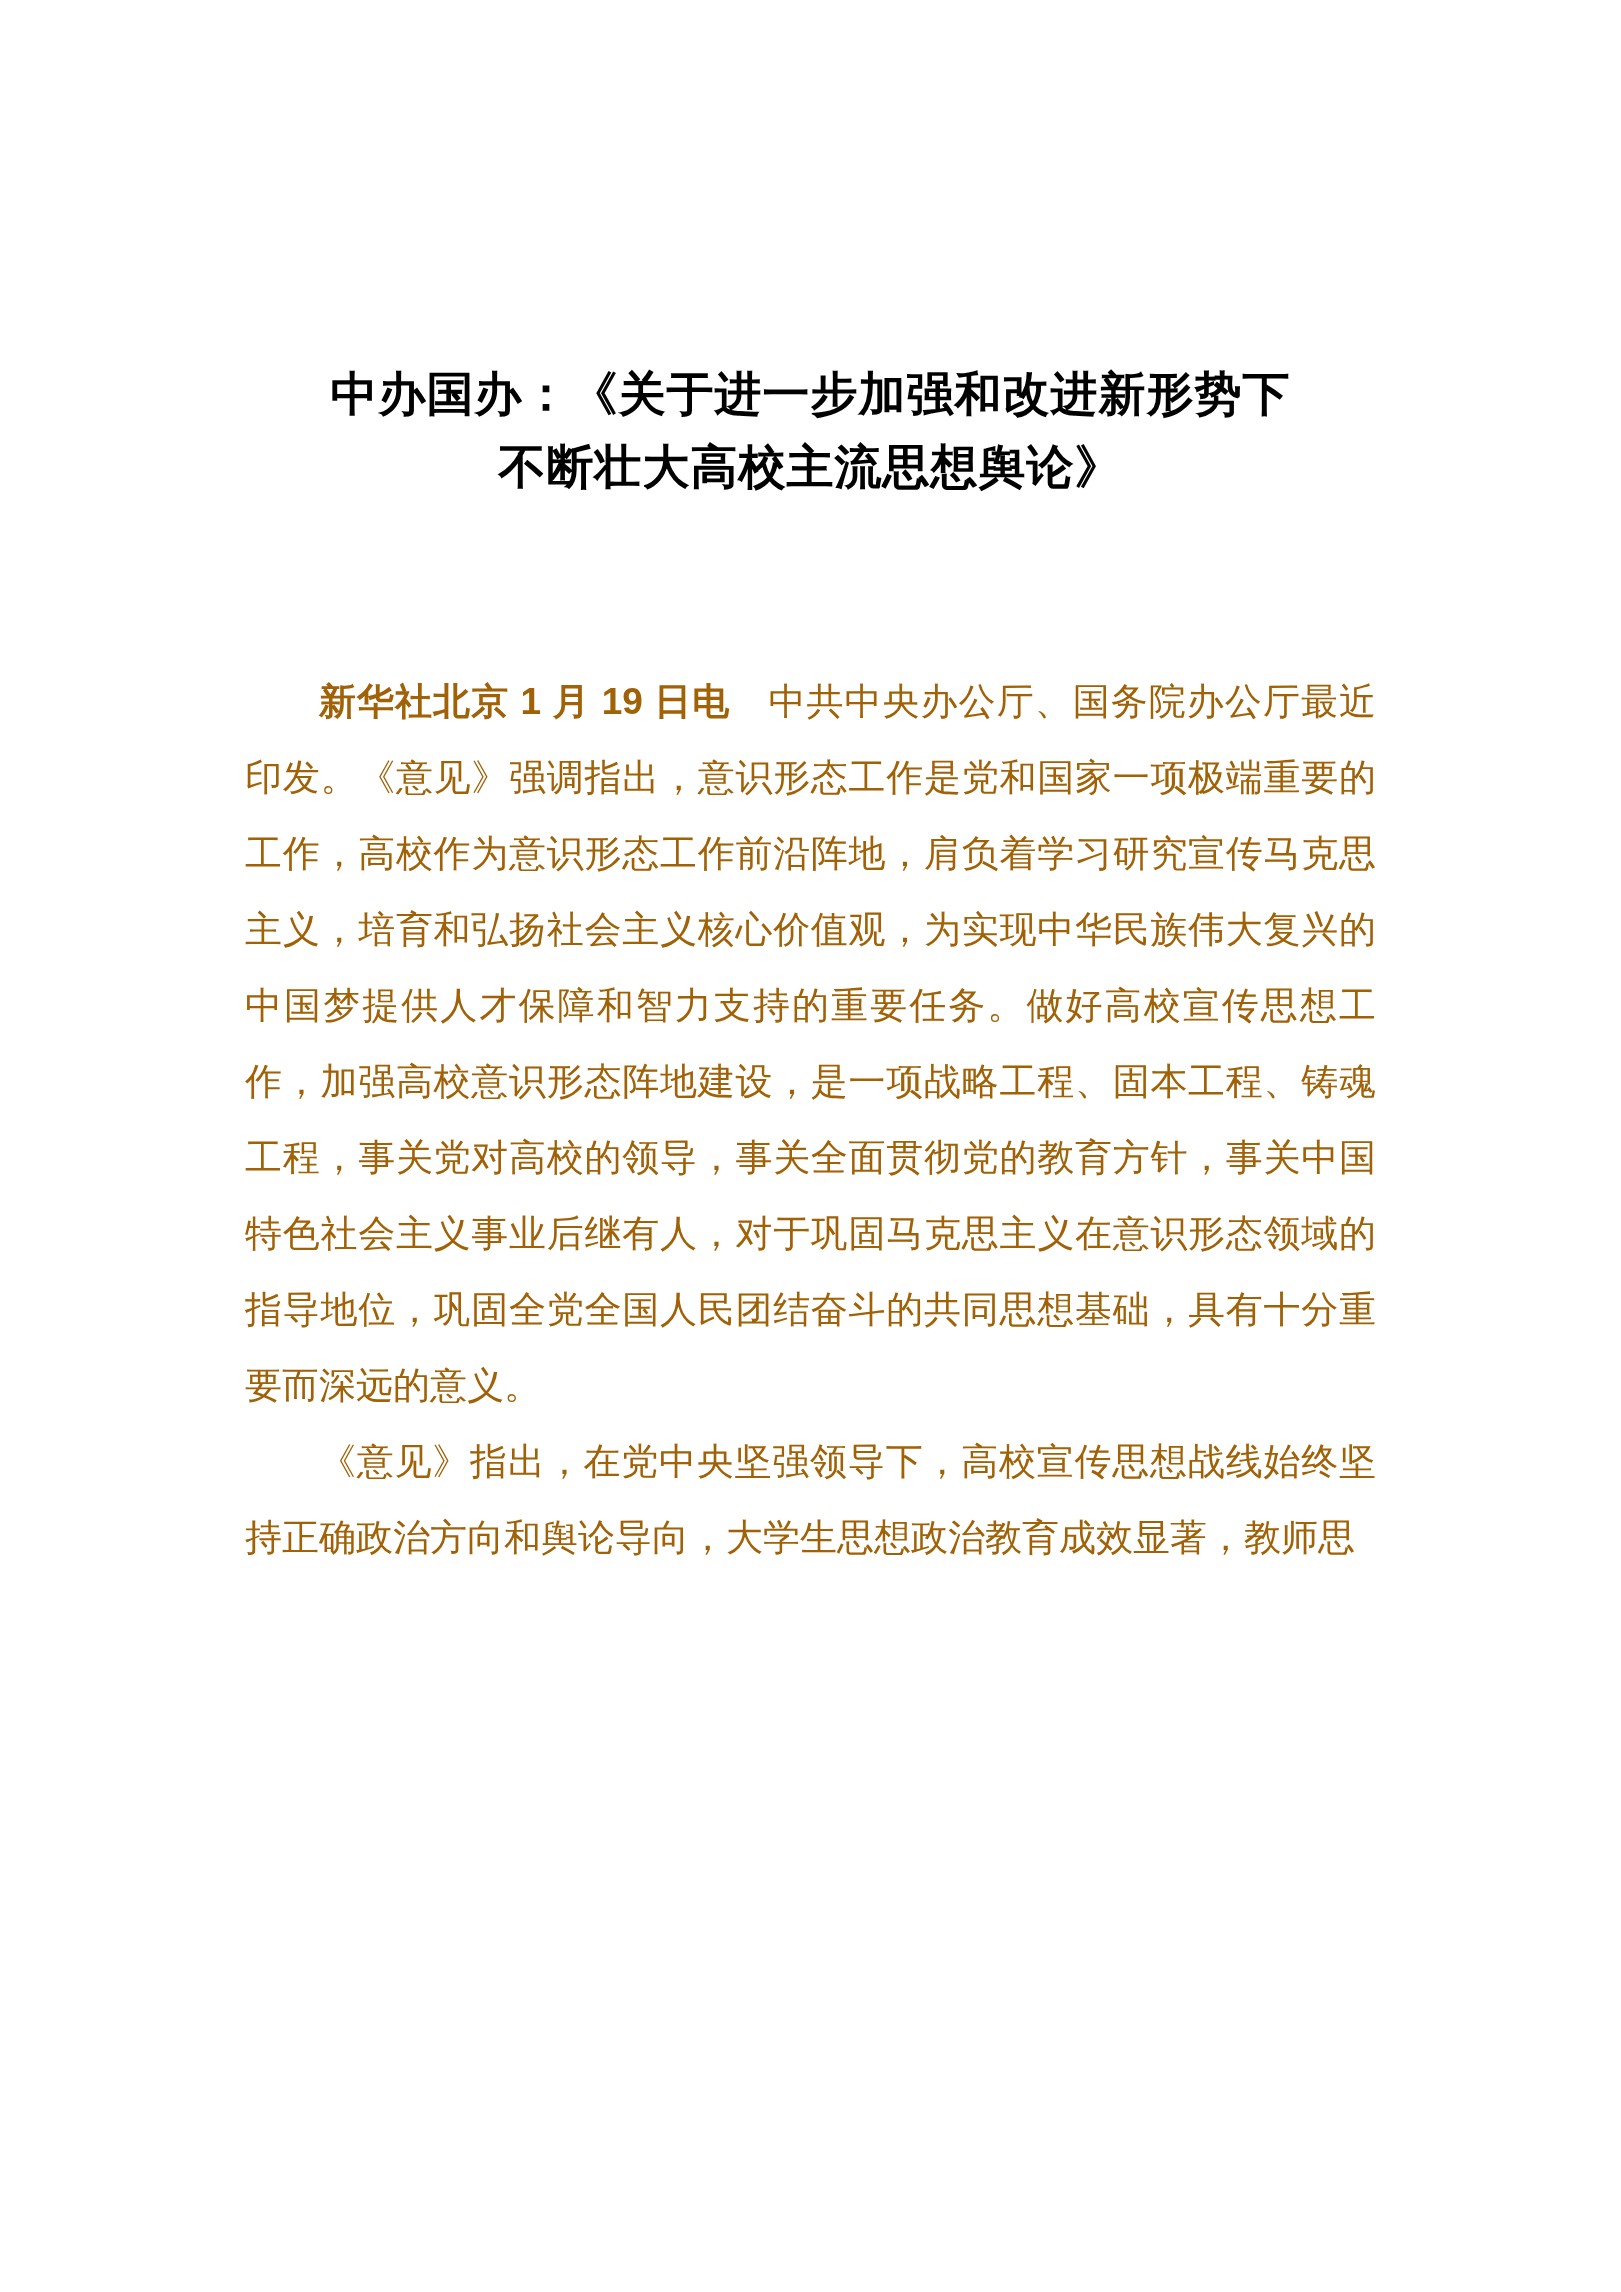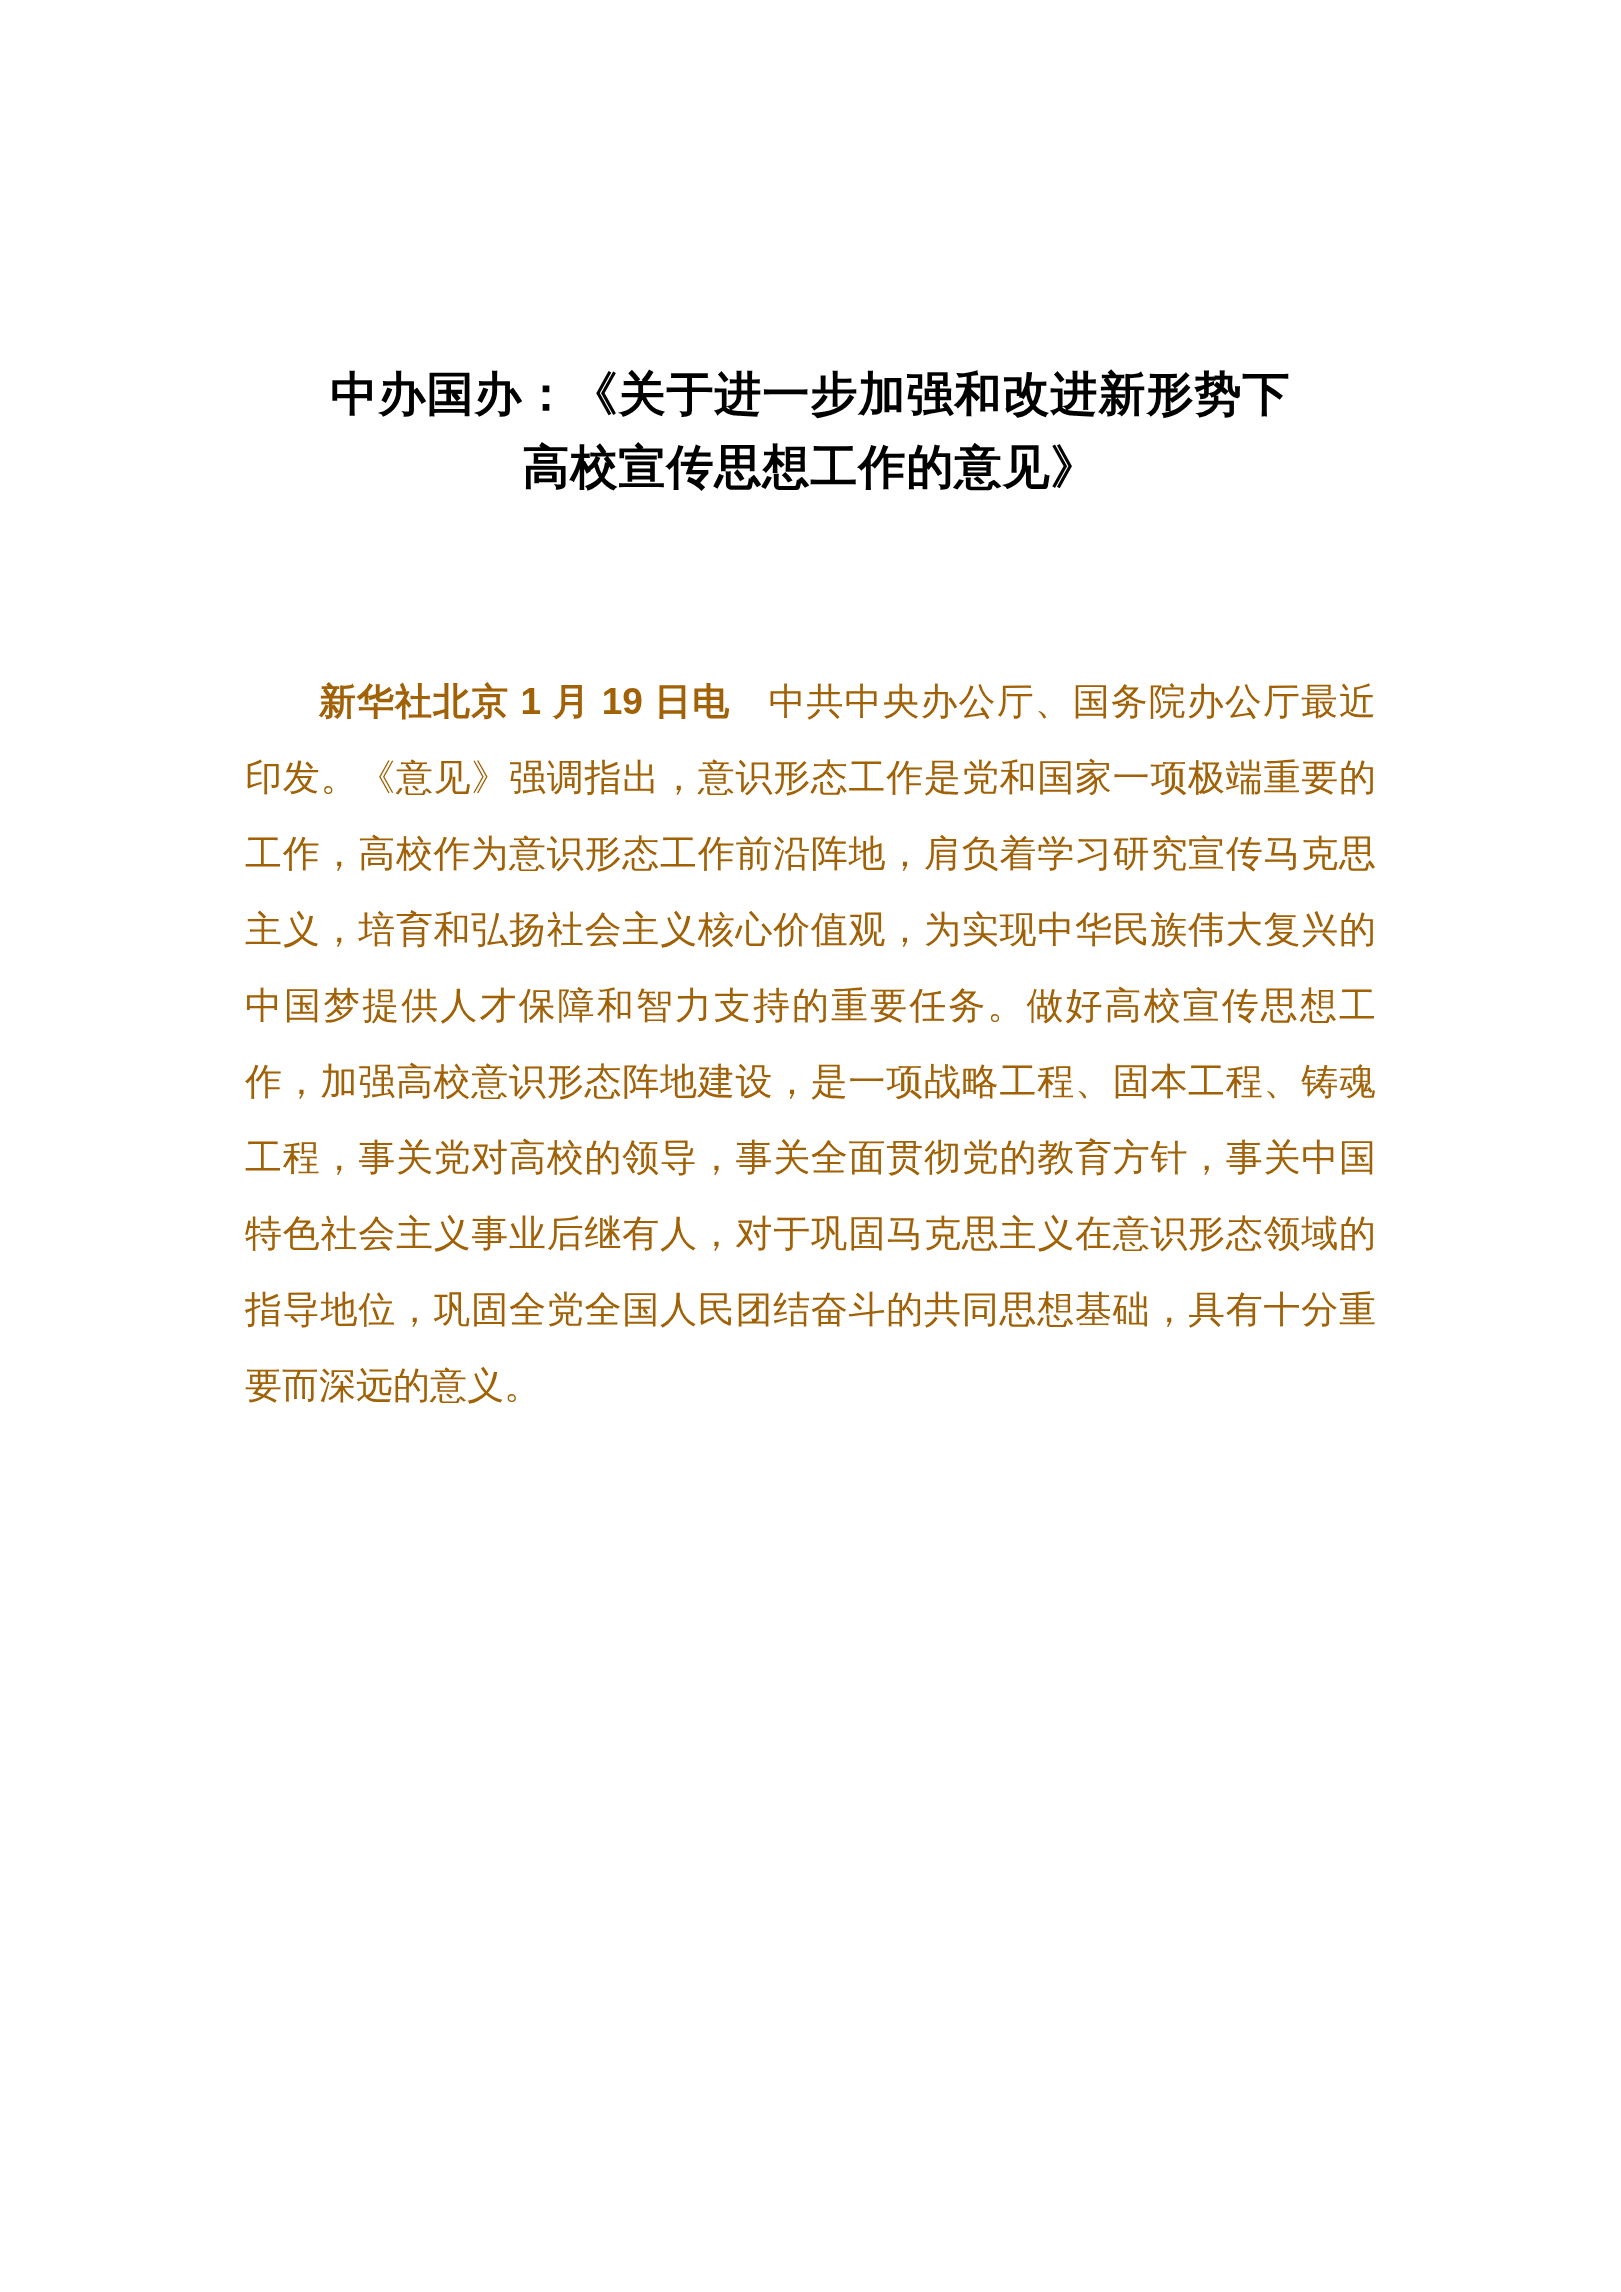--- a/index.html
+++ b/index.html
@@ -49,24 +49,27 @@
   }
 </style>
 </head>
 <body>
 
 <div class="page">
   <div class="content">
 
     <div class="doc-title">
       <div>中办国办：《关于进一步加强和改进新形势下</div>
-      <div>高校宣传思想工作的意见》</div>
+      <div>不断壮大高校主流思想舆论》</div>
     </div>
 
     <div class="doc-body">
       <p>
         <strong>新华社北京 1 月 19 日电</strong><span>　中共中央办公厅、国务院办公厅最近印发。《意见》强调指出，意识形态工作是党和国家一项极端重要的工作，高校作为意识形态工作前沿阵地，肩负着学习研究宣传马克思主义，培育和弘扬社会主义核心价值观，为实现中华民族伟大复兴的中国梦提供人才保障和智力支持的重要任务。做好高校宣传思想工作，加强高校意识形态阵地建设，是一项战略工程、固本工程、铸魂工程，事关党对高校的领导，事关全面贯彻党的教育方针，事关中国特色社会主义事业后继有人，对于巩固马克思主义在意识形态领域的指导地位，巩固全党全国人民团结奋斗的共同思想基础，具有十分重要而深远的意义。</span>
+      </p>
+      <p>
+        <span>《意见》指出，在党中央坚强领导下，高校宣传思想战线始终坚持正确政治方向和舆论导向，大学生思想政治教育成效显著，教师思</span>
       </p>
     </div>
 
   </div>
 </div>
 
 
 </body></html>

